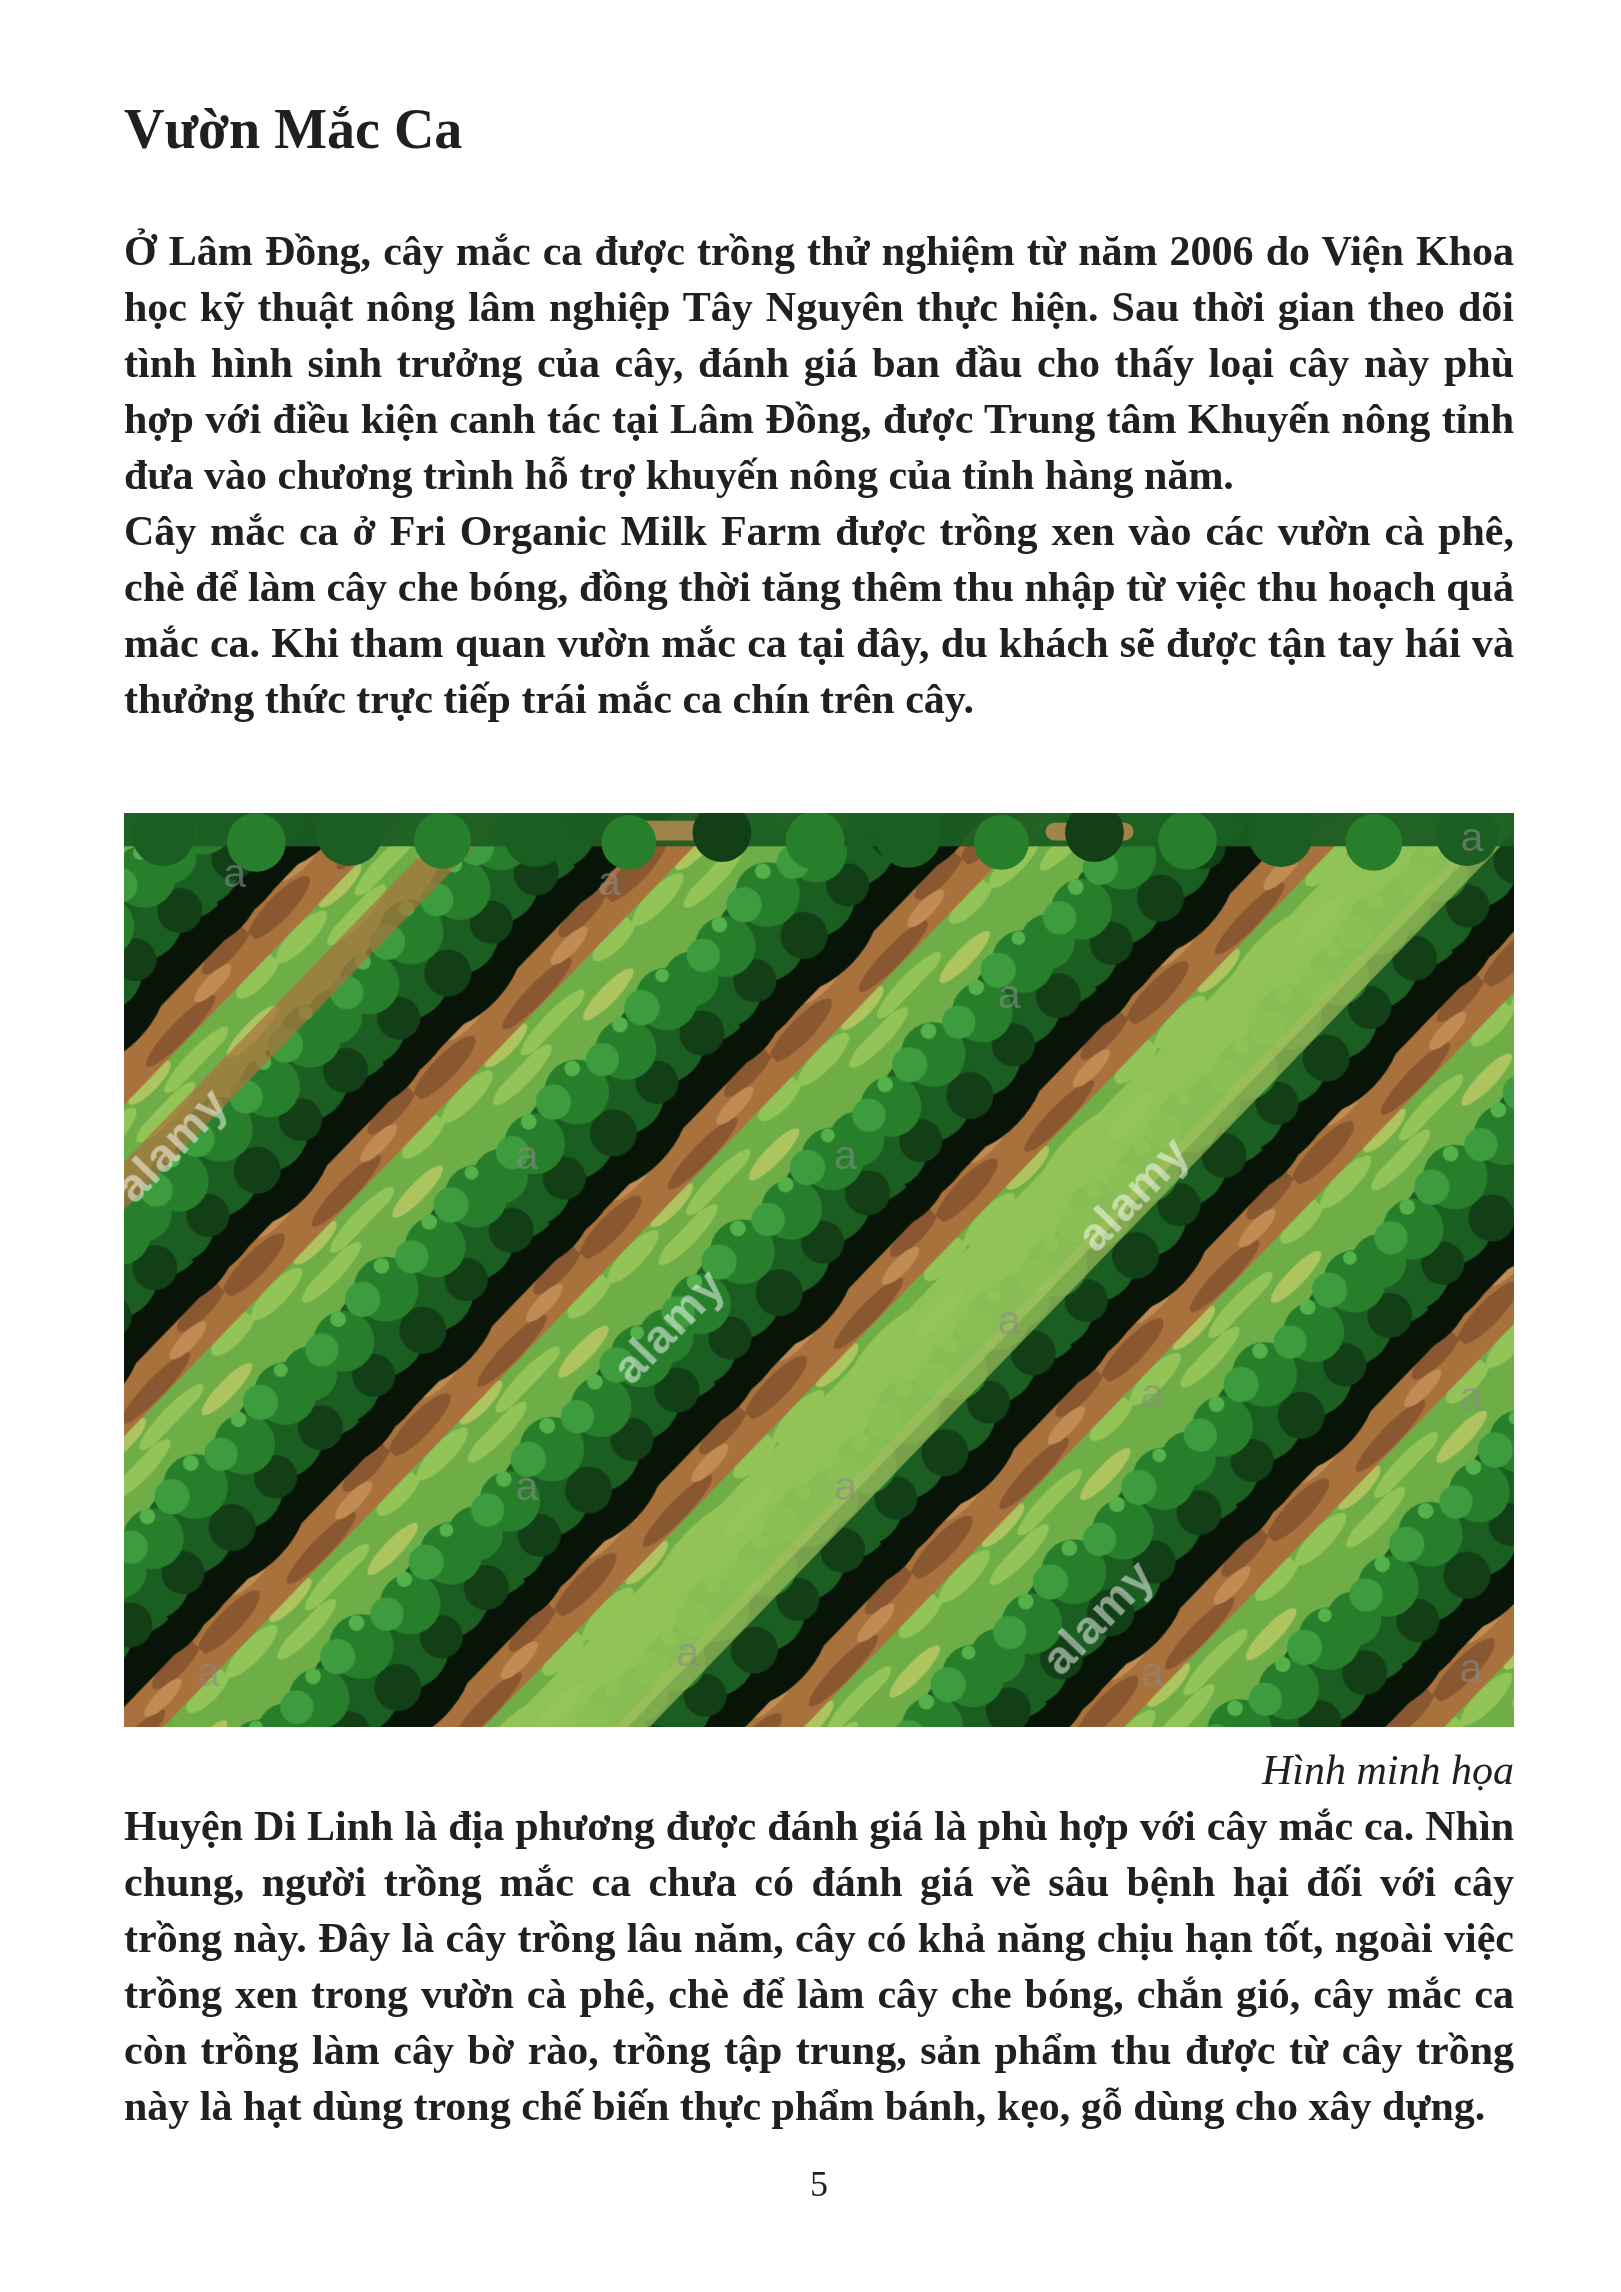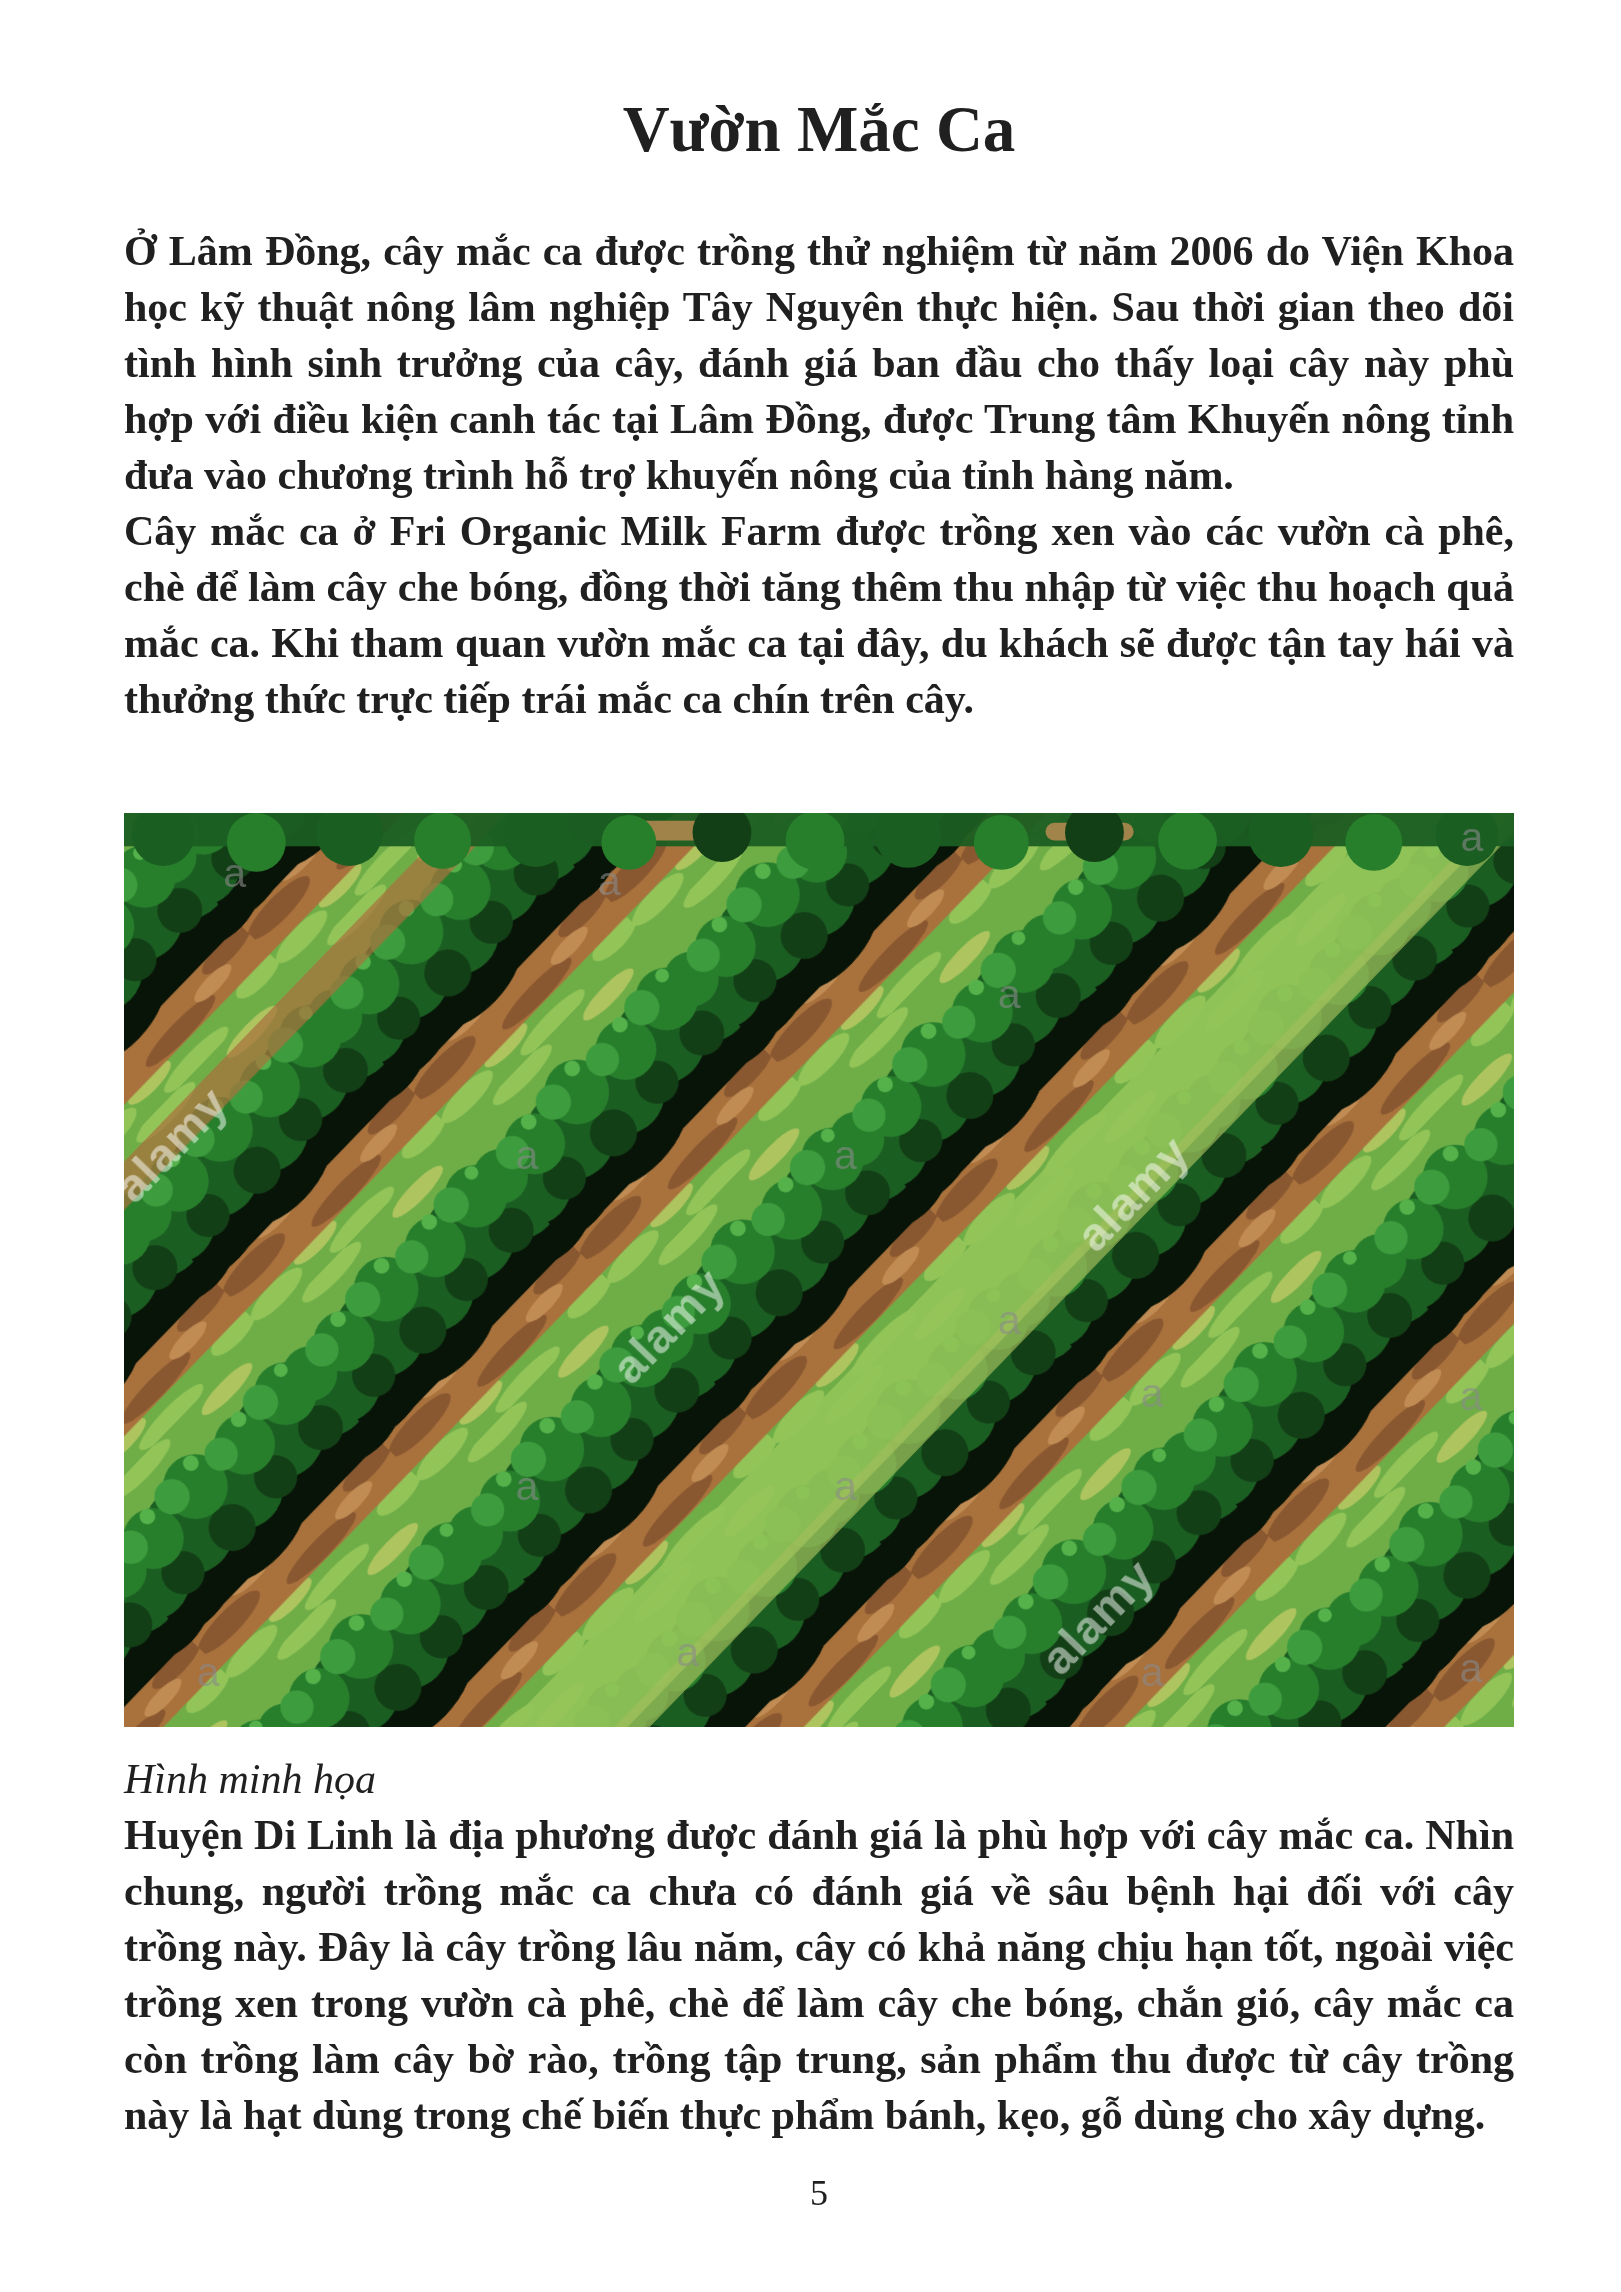--- a/index.html
+++ b/index.html
@@ -7,37 +7,37 @@
     position:relative;
     width:1621px;height:2293px;
     background:#ffffff;
     overflow:hidden;
     font-family:"Liberation Serif","DejaVu Serif",serif;
     color:var(--ink,#202020);
   }
   .content{margin:0 107px 0 124px;width:1390px;}
   h1.doc-title{
     margin:97px 0 0 0;
-    font-size:65px;line-height:65px;
-    font-weight:bold;text-align:center;
+    font-size:56px;line-height:65px;
+    font-weight:bold;text-align:left;
     letter-spacing:0px;
   }
   p.body-par{
     margin:0;
     font-size:42px;line-height:56px;
     text-align:justify;
     font-weight:bold;
   }
   p.first-par{margin-top:61px;}
   figure.photo-figure{margin:86px 0 0 0;padding:0;width:1390px;}
   .photo-box{width:1390px;height:914px;display:block;}
   figcaption.photo-caption{
-    margin-top:24px;
+    margin-top:15px;
     font-size:42px;line-height:56px;
-    font-style:italic;text-align:left;
+    font-style:italic;text-align:right;
   }
   .page-number{
     margin-top:27.4px;
     font-size:36px;line-height:47px;
     text-align:center;
   }
   
   .g0{fill:var(--grass,#6fae47);}
   .g1{fill:var(--grass-light,#92c458);}
   .g2{fill:var(--grass-yellow,#aec45f);}

